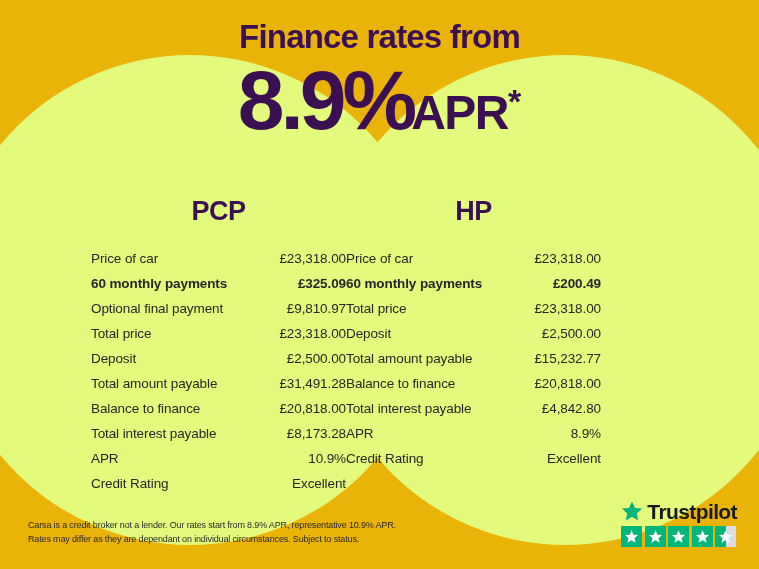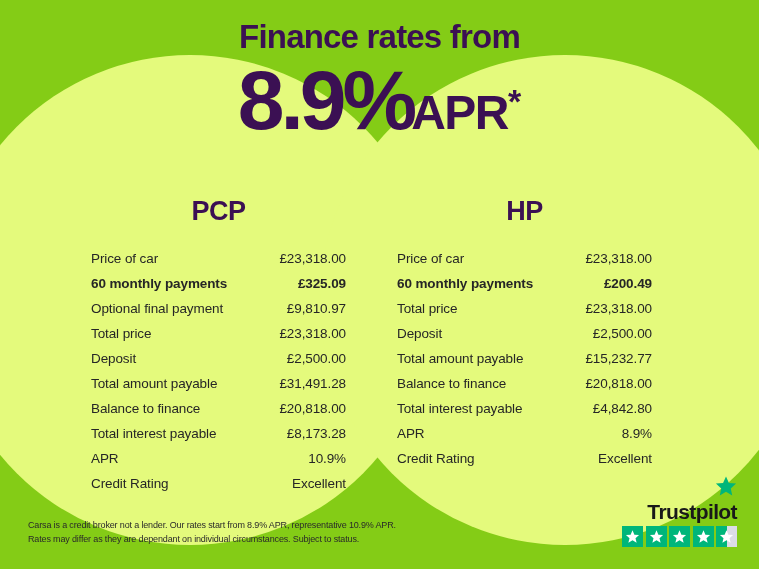--- a/index.html
+++ b/index.html
@@ -4,21 +4,21 @@
 <style>
   * { margin:0; padding:0; box-sizing:border-box; }
   html, body {
     width:759px; height:569px;
     overflow:hidden;
     font-family:"Liberation Sans", sans-serif;
   }
   .canvas {
     position:relative;
     width:759px; height:569px;
-    background:#84cc16;
+    background:#eab308;
     overflow:hidden;
   }
   
   .blob {
     position:absolute;
     border-radius:50%;
     background:#E4FA7C;
   }
   .blob-left  { left:-55px;  top:55px;  width:490px; height:490px; }
   .blob-right { left:320px;  top:55px;  width:490px; height:490px; }
@@ -64,21 +64,21 @@
   
   .tables {
     position:absolute;
     left:0; top:196px; width:621px;
     display:flex;
     z-index:3;
   }
   .col { width:379.5px; padding:0 0 0 0; }
   .col-inner { width:255px; }
   .col-pcp .col-inner { margin-left:91px; }
-  .col-hp  .col-inner { margin-left:51px; }
+  .col-hp  .col-inner { }
 
   .col-title {
     font-size:27px;
     font-weight:bold;
     color:#3B1053;
     text-align:center;
     letter-spacing:-0.5px;
     margin-bottom:19px;
   }
   .row {
@@ -109,21 +109,20 @@
   .trustpilot {
     position:absolute;
     right:22px; bottom:22px;
     z-index:4;
   }
   .tp-top {
     display:flex;
     align-items:flex-end;
     gap:4px;
     margin-bottom:4px;
-    flex-direction:column;
   }
   .tp-logo-star { display:block; }
   .tp-wordmark {
     font-size:21px;
     font-weight:bold;
     color:#191919;
     letter-spacing:-0.6px;
     line-height:1;
   }
   .tp-stars { display:flex; gap:2.5px; }

